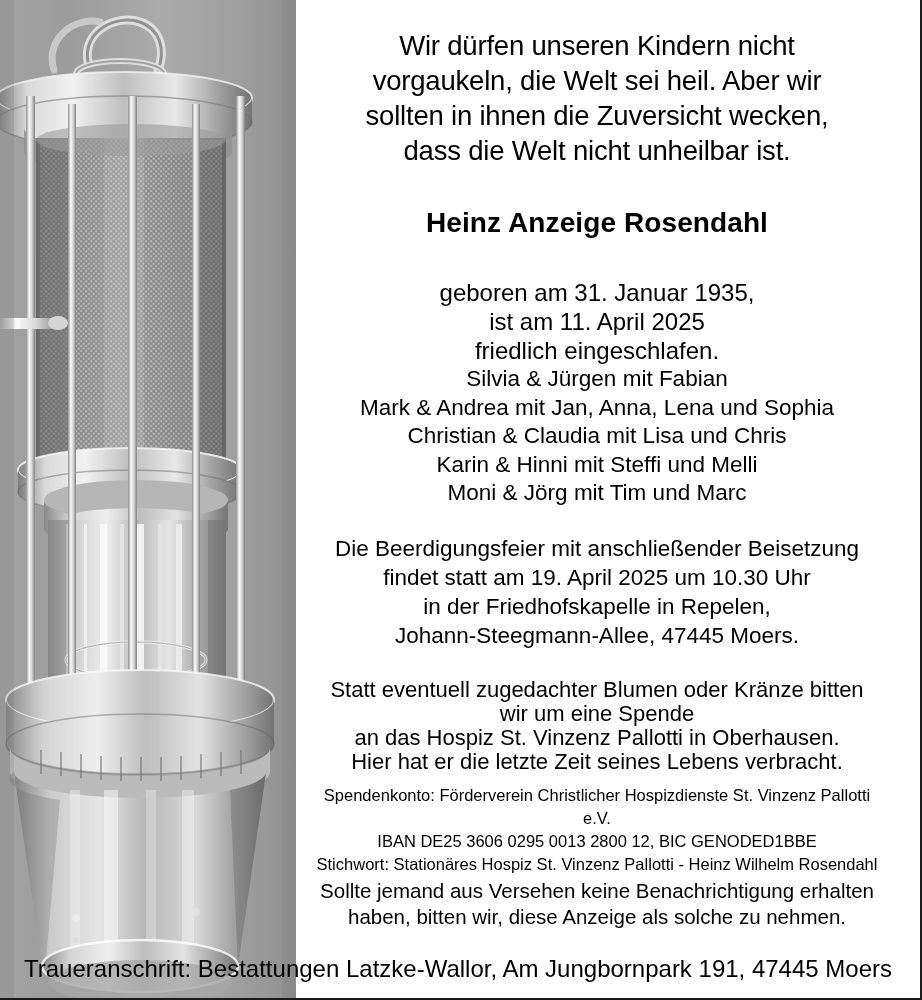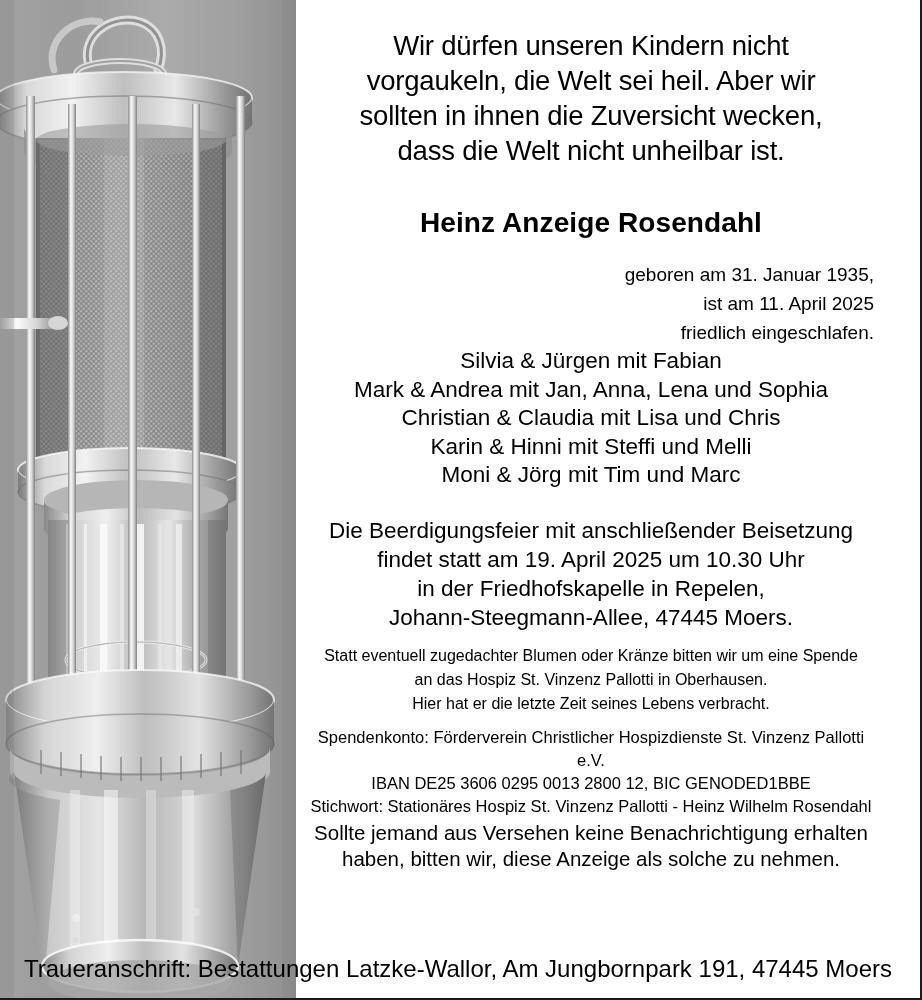--- a/index.html
+++ b/index.html
@@ -29,21 +29,21 @@
     width: 296px;
     height: 1000px;
     overflow: hidden;
     background: #9a9a9a;
   }
   .photo svg { display: block; width: 296px; height: 1000px; }
 
   
   .content {
     position: absolute;
-    left: 290px;
+    left: 296px;
     top: 0;
     width: 626px;
     height: 1000px;
     box-sizing: border-box;
     padding: 28px 42px 0 18px;
     text-align: center;
     color: #000000;
   }
 
   .quote {
@@ -62,44 +62,43 @@
 
   .deceased-name {
     font-size: 28px;
     font-weight: bold;
     line-height: 34px;
     letter-spacing: 0.1px;
     margin-top: 38px;
   }
 
   .lifespan {
-    font-size: 19px;
+    font-size: 24px;
     line-height: 29px;
-    margin-top: 20px;
-    white-space: pre-line;
-    text-align: right;
+    margin-top: 38px;
+    white-space: pre-line;
   }
 
   .family {
     font-size: 22.5px;
     line-height: 28.5px;
     white-space: pre-line;
   }
 
   .service {
     font-size: 22.5px;
     line-height: 29px;
     margin-top: 26px;
     white-space: pre-line;
   }
 
   .donation {
-    font-size: 16px;
+    font-size: 22px;
     line-height: 24px;
-    margin-top: 12px;
+    margin-top: 28px;
     white-space: pre-line;
   }
 
   .account {
     font-size: 16.5px;
     line-height: 23px;
     margin-top: 10px;
     white-space: pre-line;
   }
 

